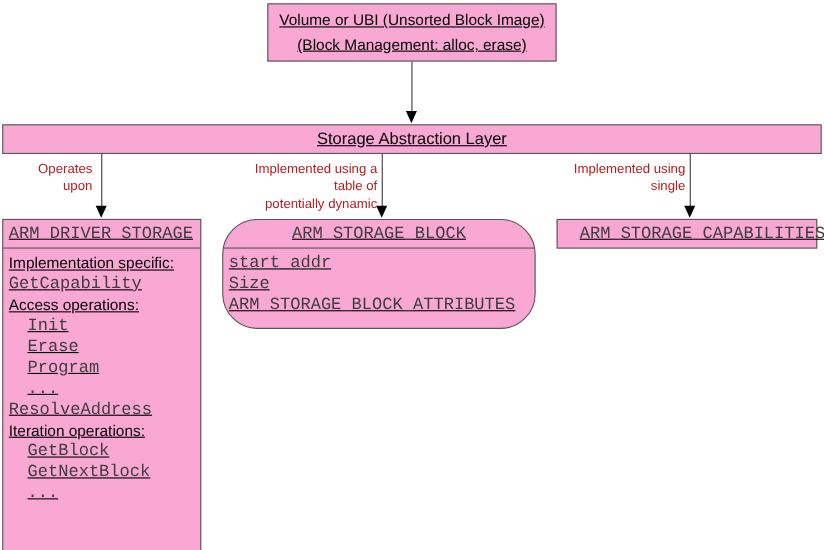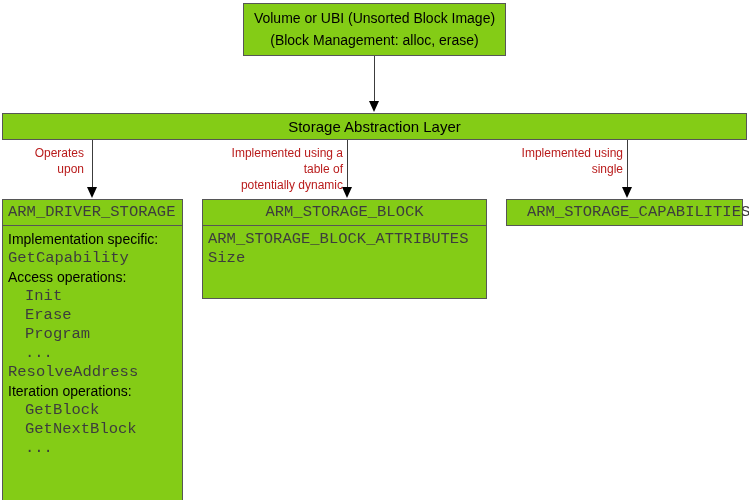--- a/index.html
+++ b/index.html
@@ -7,23 +7,24 @@
     position: relative;
     width: 749px;
     height: 500px;
     background: var(--background, #ffffff);
     font-family: "Liberation Sans", sans-serif;
     overflow: hidden;
     color: #000;
   }
   .box {
     position: absolute;
-    background: #84cc16;
+    background: #f9a8d4;
     border: 1px solid var(--border, #565656);
     box-sizing: border-box;
+    text-decoration: underline;
   }
   
   .top-box {
     left: 243px; top: 3px; width: 263px; height: 53px;
     text-align: center; font-size: 14px; line-height: 22px; padding-top: 3px;
     color: var(--text, #000);
   }
   
   .sal-box {
     left: 2px; top: 113px; width: 745px; height: 27px;
@@ -49,21 +50,21 @@
   
   .edge-label {
     position: absolute; text-align: right;
     font-size: 12px; line-height: 16px; color: #b91c1c;
   }
   .edge-label-operates { top: 145px; right: 665px; }
   .edge-label-dynamic  { top: 145px; right: 406px; }
   .edge-label-single   { top: 145px; right: 126px; }
   
   .driver-box { left: 2px;   top: 199px; width: 181px; height: 386px; }
-  .block-box  { left: 202px; top: 199px; width: 285px; height: 100px; }
+  .block-box  { left: 202px; top: 199px; width: 285px; height: 100px; border-radius: 32px; }
   .caps-box   { left: 506px; top: 199px; width: 237px; height: 27px; }
   .mono {
     font-family: "Liberation Mono", "DejaVu Sans Mono", monospace;
     color: var(--mono_text, #3d3d3d);
   }
   .box-header {
     height: 25px; line-height: 25px;
     border-bottom: 1px solid var(--border, #565656);
     font-size: 15.5px; padding-left: 5px;
     white-space: pre;
@@ -139,22 +140,23 @@
         <div class="row-sans">Iteration operations:</div>
         <div class="indent">GetBlock</div>
         <div class="indent">GetNextBlock</div>
         <div class="indent">...</div>
       </div>
   </div>
 
   <div class="box block-box">
     <div class="box-header mono centered">ARM_STORAGE_BLOCK</div>
     <div class="box-body">
+        <div>start_addr</div>
+        <div>Size</div>
         <div>ARM_STORAGE_BLOCK_ATTRIBUTES</div>
-        <div>Size</div>
       </div>
   </div>
 
   <div class="box caps-box">
     <div class="caps-title mono">ARM_STORAGE_CAPABILITIES</div>
   </div>
 
 </div>
 
 </body></html>

